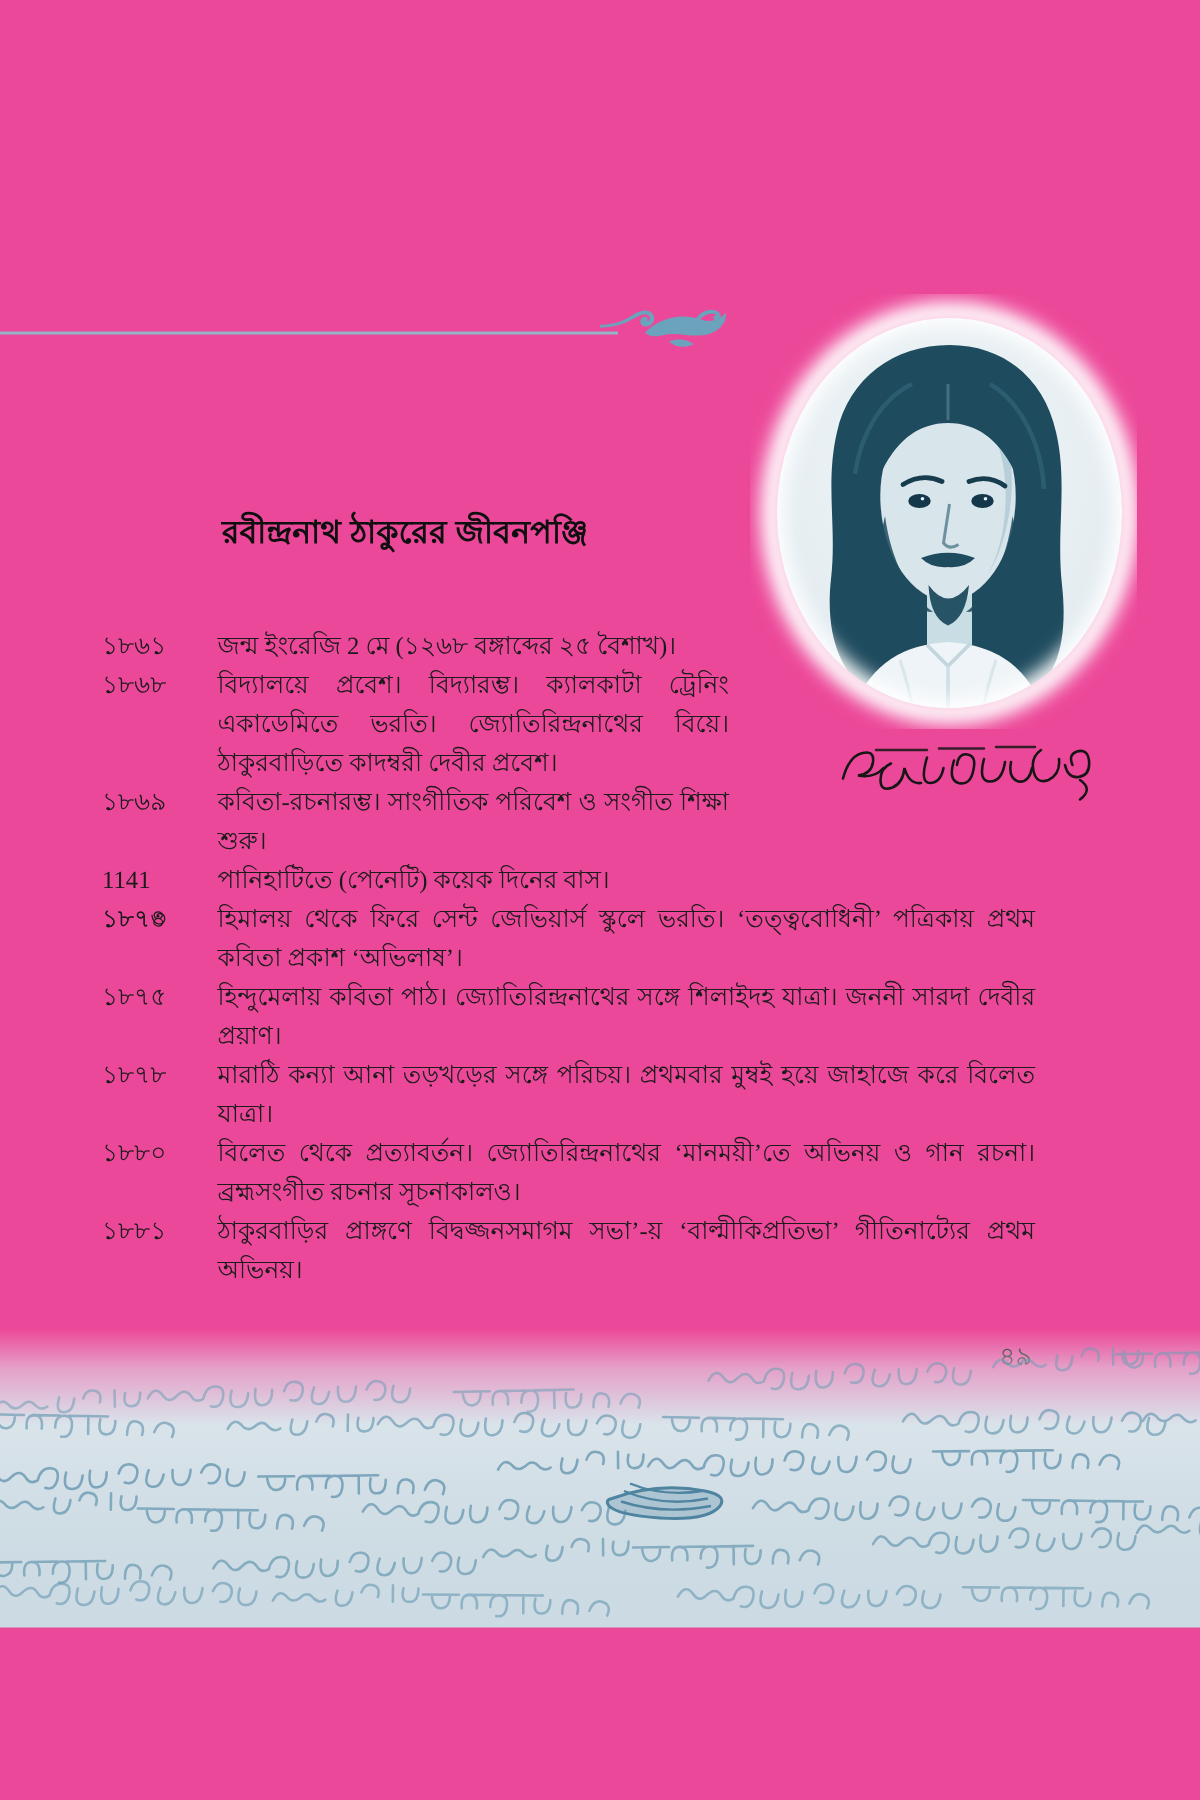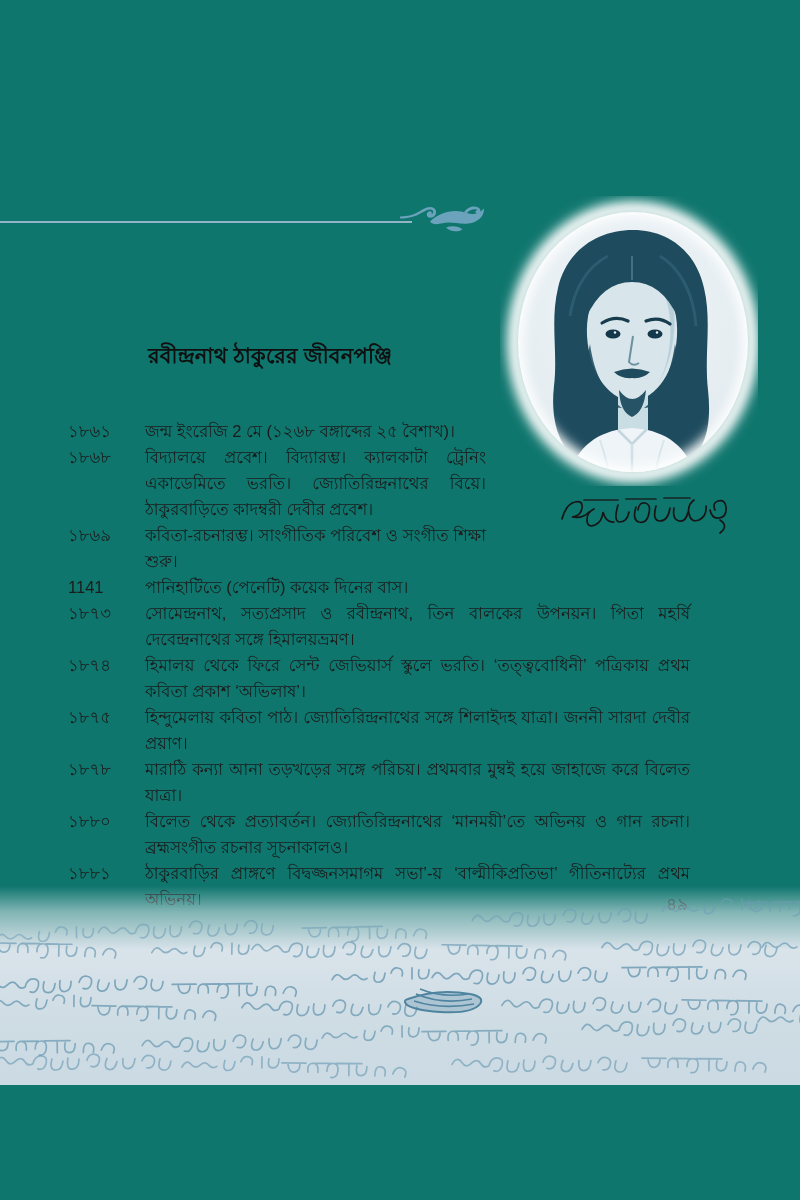--- a/index.html
+++ b/index.html
@@ -1,36 +1,36 @@
 <!DOCTYPE html>
 <html lang="bn"><head>
 <meta charset="utf-8">
 <style>
   html,body{margin:0;padding:0;background:#ffffff;}
   .page{
-    position:relative; width:800px; height:1200px; background:#0f766e;
+    position:relative; width:800px; height:1200px; background:#ec4899;
     overflow:hidden; font-family:"Liberation Sans","DejaVu Sans",sans-serif;
     color:#1b1b1b;
   }
   
   .rule{position:absolute; left:0; top:221px; width:412px; height:2px; background:#92b4c6;}
   .flourish{position:absolute; left:400px; top:201px; width:86px; height:38px;}
   
   .content{position:absolute; left:68px; top:196px; width:622px;}
   .photo-float{
     float:right; width:258px; height:336px; margin:0 -68px 30px 14px; padding:0;
   }
   .photo-float svg{display:block;}
   .signature-svg{margin:6px 0 0 56px;}
   h1.page-title{
     margin:146px 0 0 80px; font-size:21px; line-height:28px; font-weight:700;
     color:#0f0f0f; letter-spacing:.2px;
   }
   .timeline{margin-top:48px; font-size:16.5px; line-height:26px;}
-  .entry{position:relative; padding-left:77px; text-align:justify; text-justify:inter-word;}
+  .entry{position:relative; padding-left:77px; text-align:justify; text-justify:inter-word;font-family:Liberation Serif, serif;}
   .entry .year{position:absolute; left:0; top:0; white-space:nowrap;}
   
   .pagenum{
     position:absolute; top:891px; right:112px; font-size:17px; color:#1b1b1b;
   }
   
   .band{
     position:absolute; left:0; top:886px; width:800px; height:199px;
     background:linear-gradient(180deg,
       rgba(231,238,243,0) 0%,
@@ -150,21 +150,20 @@
     <span class="desc">কবিতা-রচনারম্ভ। সাংগীতিক পরিবেশ ও সংগীত শিক্ষা শুরু।</span>
   </div>
 
   <div class="entry">
     <span class="year">1141</span>
     <span class="desc">পানিহাটিতে (পেনেটি) কয়েক দিনের বাস।</span>
   </div>
 
   <div class="entry">
     <span class="year">১৮৭৩</span>
-    <span class="desc">সোমেন্দ্রনাথ, সত্যপ্রসাদ ও রবীন্দ্রনাথ, তিন বালকের উপনয়ন। পিতা মহর্ষি দেবেন্দ্রনাথের সঙ্গে হিমালয়ভ্রমণ।</span>
   </div>
 
   <div class="entry">
     <span class="year">১৮৭৪</span>
     <span class="desc">হিমালয় থেকে ফিরে সেন্ট জেভিয়ার্স স্কুলে ভরতি। ‘তত্ত্ববোধিনী’ পত্রিকায় প্রথম কবিতা প্রকাশ ‘অভিলাষ’।</span>
   </div>
 
   <div class="entry">
     <span class="year">১৮৭৫</span>
     <span class="desc">হিন্দুমেলায় কবিতা পাঠ। জ্যোতিরিন্দ্রনাথের সঙ্গে শিলাইদহ যাত্রা। জননী সারদা দেবীর প্রয়াণ।</span>

